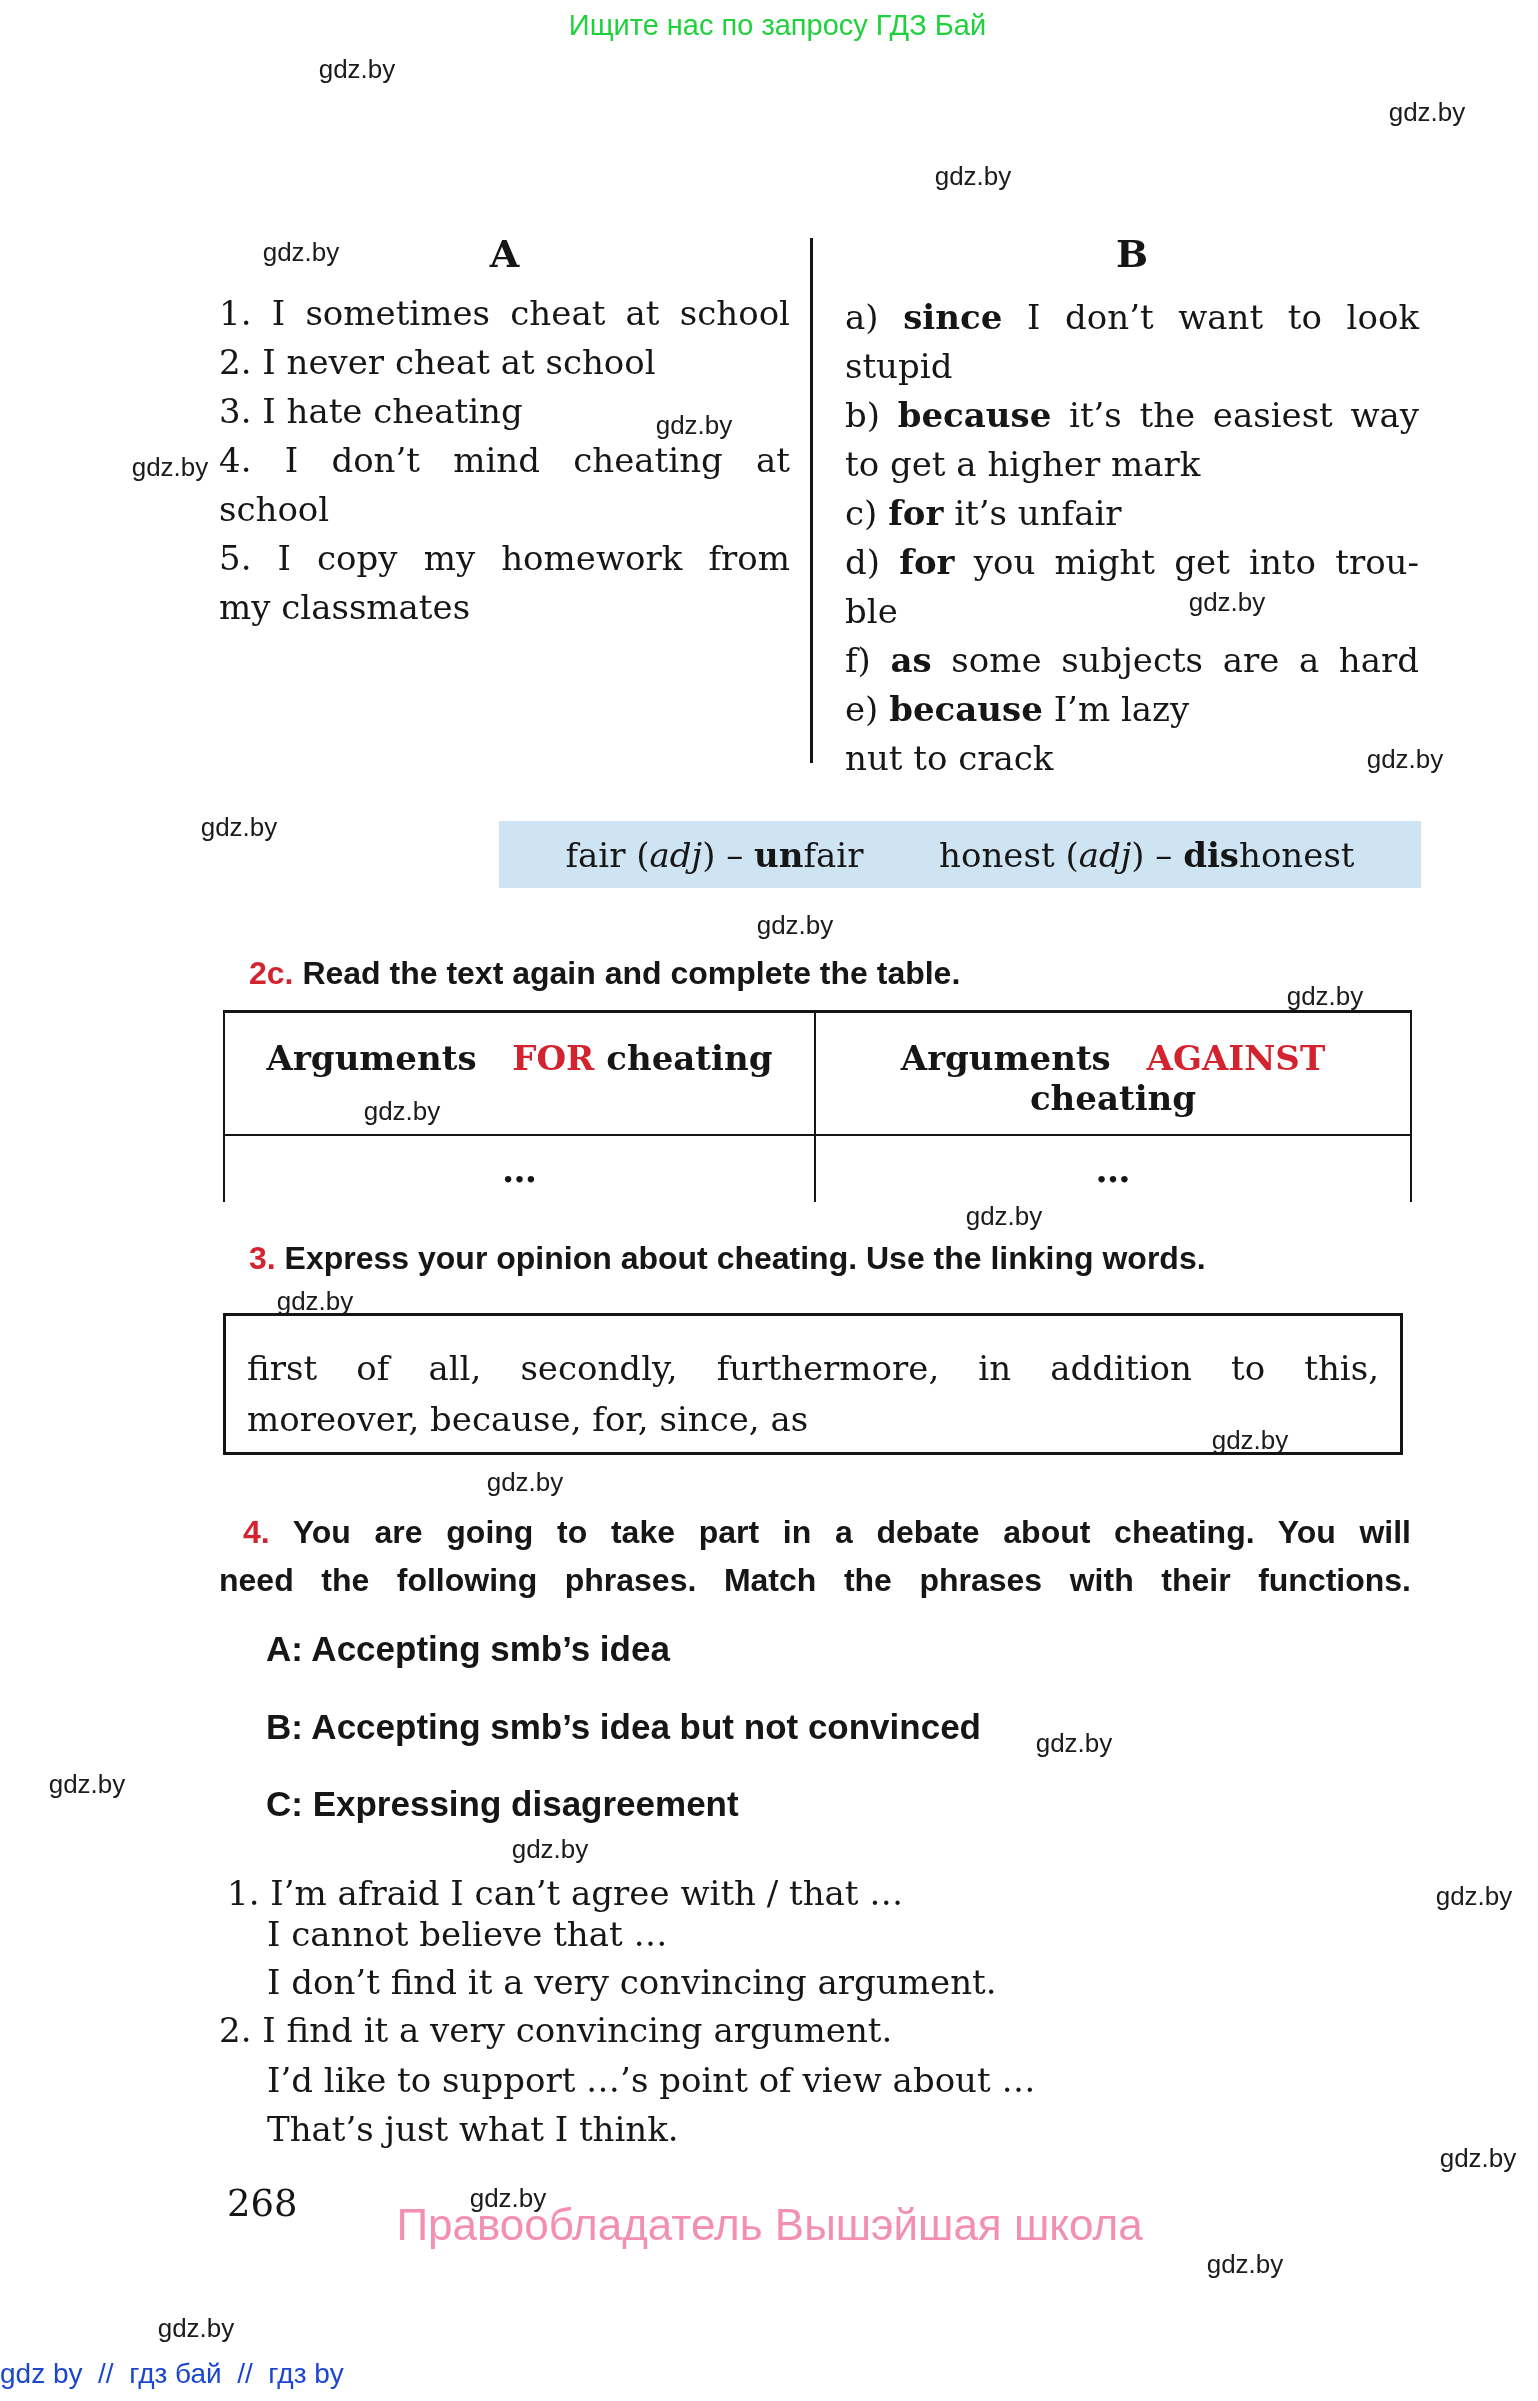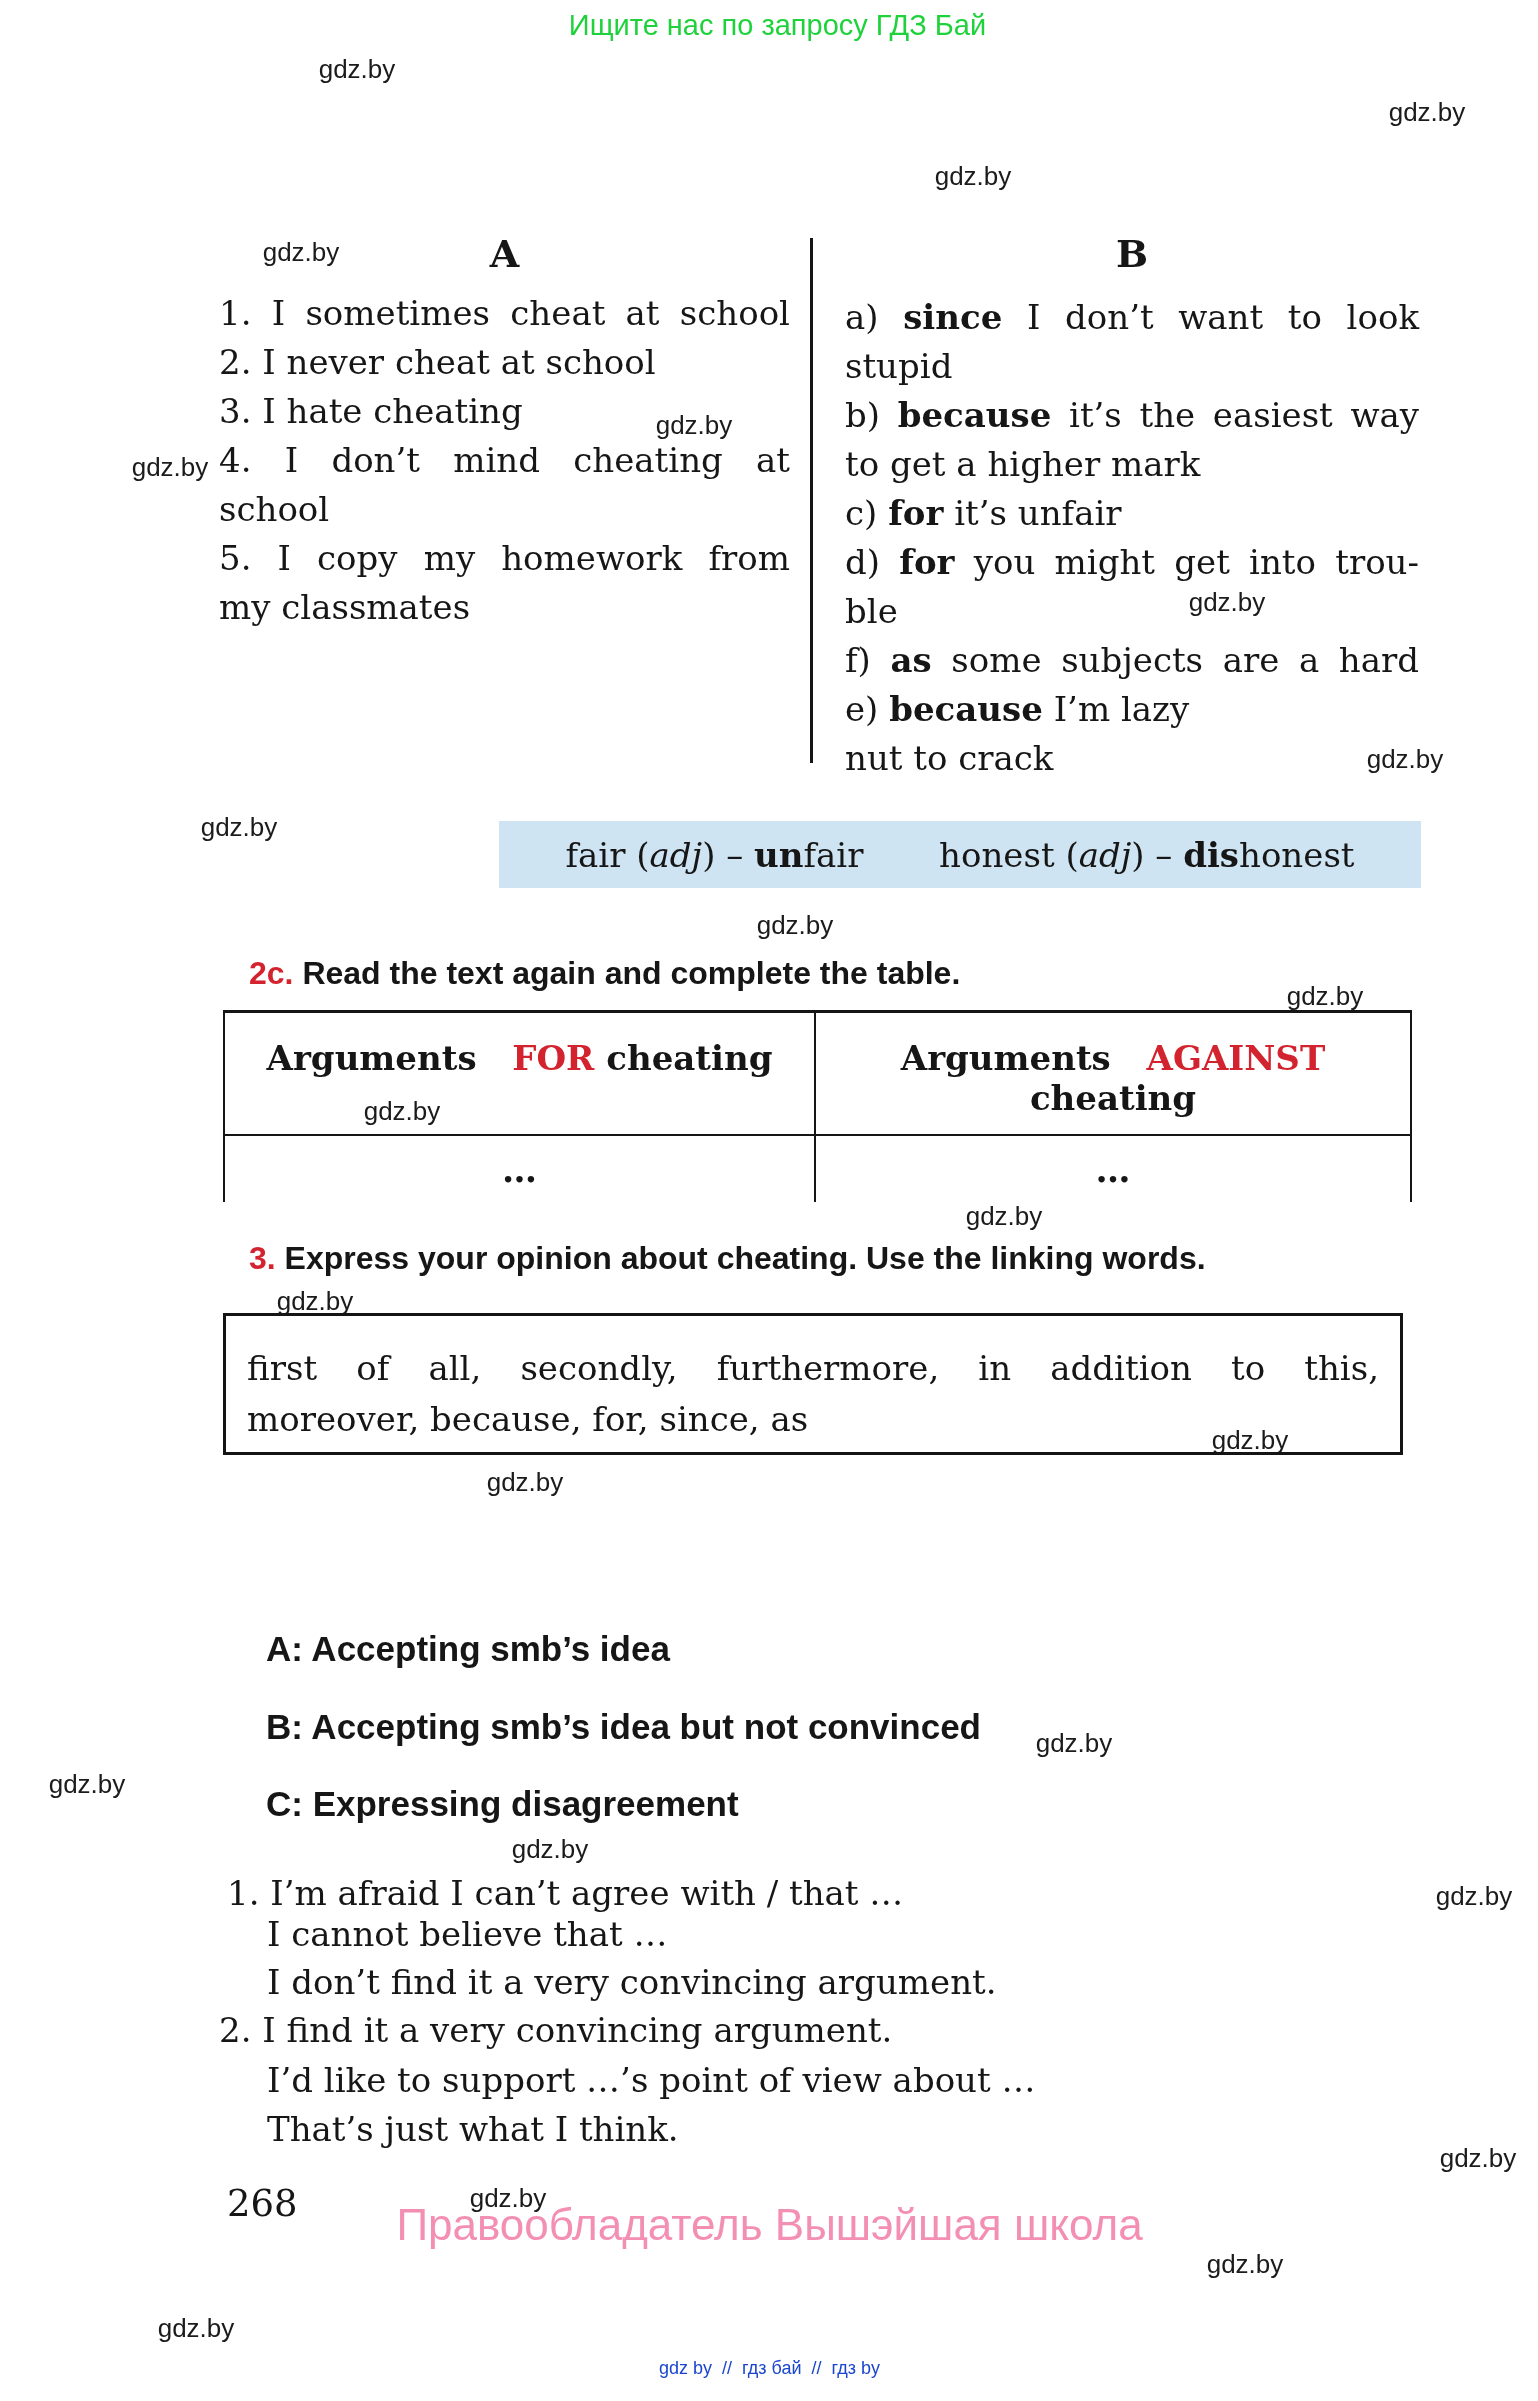--- a/index.html
+++ b/index.html
@@ -138,23 +138,23 @@
   }
   .copyright{
     position:absolute;top:2200px;left:0;width:100%;
     text-align:center;
     font-family:"Liberation Sans", sans-serif;
     font-size:44px;
     color:var(--pink);
   }
   .footer-links{
     position:absolute;top:2358px;left:0;width:100%;
-    text-align:center;
-    font-family:"Liberation Sans", sans-serif;
-    font-size:18px;
+    text-align:left;
+    font-family:"Liberation Sans", sans-serif;
+    font-size:28px;
     color:var(--link-blue);
     white-space:pre;
   }
   
   .rb{font-weight:bold;}
   .ri{font-style:italic;}
   .rr{color:var(--red);margin-left:24px;}
 </style>
 </head>
 <body>
@@ -230,20 +230,24 @@
     </div>
   </div>
 
   <div class="exhead" style="left:225px;top:1234px;"><span class="rr">3.</span><span> Express your opinion about cheating. Use the linking words.</span></div>
 
   <div class="linkbox">
     <div class="ln st">first of all, secondly, furthermore, in addition to this,</div>
     <div class="ln">moreover, because, for, since, as</div>
   </div>
 
+  <div class="exhead wide" style="left:219px;top:1508px;width:1192px;">
+    <div><span class="rr">4.</span><span> You are going to take part in a debate about cheating. You will</span></div>
+    <div><span>need the following phrases. Match the phrases with their functions.</span></div>
+  </div>
 
   <div class="func" style="left:266px;top:1629px;">A: Accepting smb’s idea</div>
   <div class="func" style="left:266px;top:1707px;">B: Accepting smb’s idea but not convinced</div>
   <div class="func" style="left:266px;top:1784px;">C: Expressing disagreement</div>
 
   <div class="phrase" style="left:219px;top:1873px;margin-left:8px;">1. I’m afraid I can’t agree with / that …</div>
   <div class="phrase" style="left:267px;top:1962px;">I don’t find it a very convincing argument.</div>
   <div class="phrase" style="left:267px;top:1914px;">I cannot believe that …</div>
   <div class="phrase" style="left:219px;top:2010px;">2. I find it a very convincing argument.</div>
   <div class="phrase" style="left:267px;top:2060px;">I’d like to support …’s point of view about …</div>

